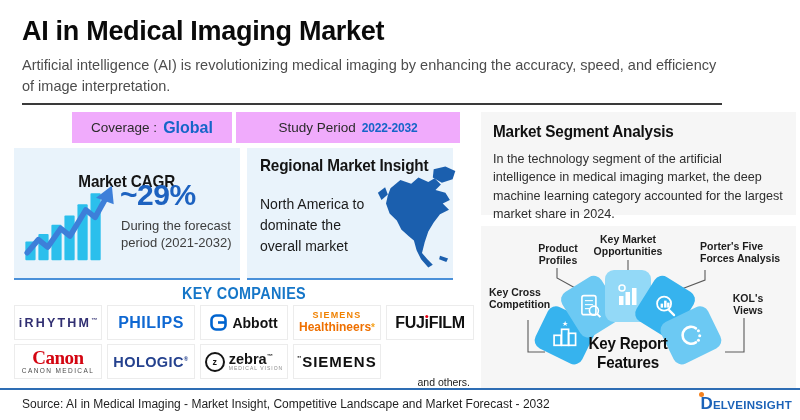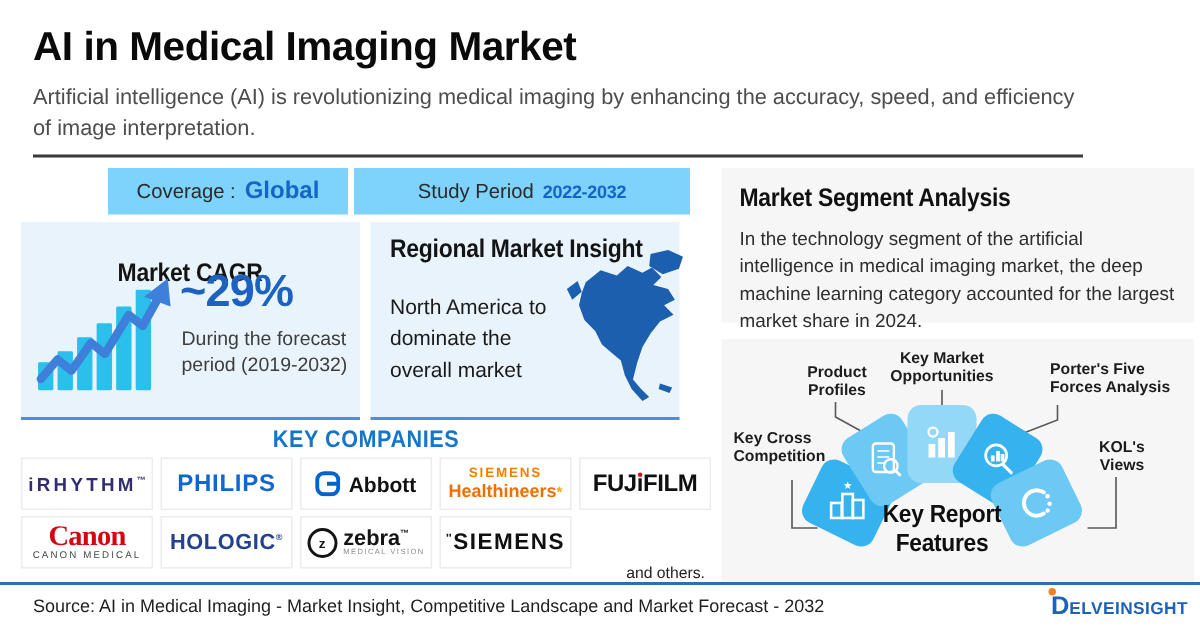--- a/index.html
+++ b/index.html
@@ -5,21 +5,21 @@
   html,body{margin:0;padding:0;background:#fff;}
   body{width:800px;height:420px;font-family:"Liberation Sans",sans-serif;position:relative;overflow:hidden;color:#111;}
   .canvas{position:absolute;inset:0;}
 
   
   .title{position:absolute;left:22px;top:16px;font-size:27px;font-weight:800;letter-spacing:-0.3px;color:#0a0a0a;margin:0;}
   .subtitle{position:absolute;left:22px;top:55px;width:706px;font-size:14.5px;line-height:1.45;color:#4d4d4d;margin:0;}
   .rule{position:absolute;left:22px;top:103px;width:700px;height:2px;background:#3a3a3a;}
 
   
-  .chip{position:absolute;top:112px;height:31px;background:#7dd3fc;display:flex;align-items:center;justify-content:center;gap:6px;font-size:13.5px;color:#2b2b2b;}
+  .chip{position:absolute;top:112px;height:31px;background:#f0abfc;display:flex;align-items:center;justify-content:center;gap:6px;font-size:13.5px;color:#2b2b2b;}
   .chip-coverage{left:72px;width:160px;}
   .chip-study{left:236px;width:224px;}
   .chip b{color:#1565c8;font-weight:800;}
   .chip-coverage b{font-size:16px;}
   .chip-study b{font-size:12px;letter-spacing:-0.2px;}
 
   
   .card{position:absolute;top:148px;height:130px;background:#e9f3fb;border-bottom:2px solid #4a90d9;}
   .card-cagr{left:14px;width:226px;}
   .card-regional{left:247px;width:206px;}
@@ -117,21 +117,21 @@
         <rect x="16" y="56" width="11" height="28" rx="1"></rect>
         <rect x="30" y="46" width="11" height="38" rx="1"></rect>
         <rect x="44" y="36" width="11" height="48" rx="1"></rect>
         <rect x="58" y="24" width="11" height="60" rx="1"></rect>
         <rect x="72" y="12" width="11" height="72" rx="1"></rect>
       </g>
       <polyline points="4,76 16,62 26,70 40,50 50,58 67,30 77,38 87,20" fill="none" stroke="#3d7fd9" stroke-width="6" stroke-linejoin="round" stroke-linecap="round"></polyline>
       <polygon points="95,4 97,24 78,17" fill="#3d7fd9"></polygon>
     </svg>
     <div class="cagr-value">~29%</div>
-    <div class="cagr-caption">During the forecast period (2019-2032)</div>
+    <div class="cagr-caption">During the forecast period (2021-2032)</div>
   </section>
 
   <section class="card card-regional">
     <h2 class="regional-title"><span class="cond">Regional Market Insight</span></h2>
     <div class="regional-text">North America to dominate the overall market</div>
     <svg class="na-map" viewBox="0 0 100 112">
       <g fill="#1b5fae">
         <path d="M63,3 L76,0 L87,5 L84,14 L72,18 L62,12 Z"></path>
         <path d="M1,29 L9,23 L12,31 L5,37 Z"></path>
         <path d="M15,24 L26,15 L38,19 L46,12 L57,17 L64,13 L71,20 L65,26 L76,29 L81,37 L73,41 L80,48 L70,53 L63,62 L57,72 L53,84 L50,96 L56,103 L62,109 L57,112 L49,103 L44,93 L41,82 L35,77 L27,70 L22,60 L14,52 L10,41 L12,32 Z"></path>

